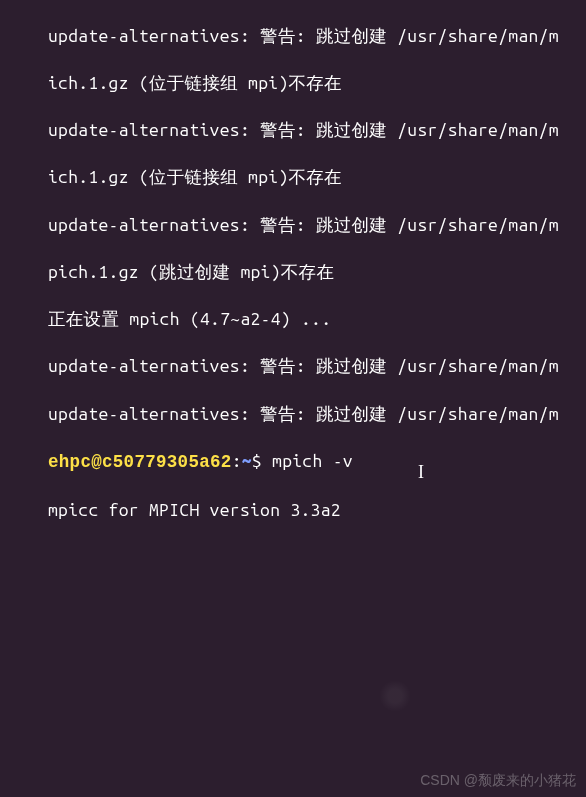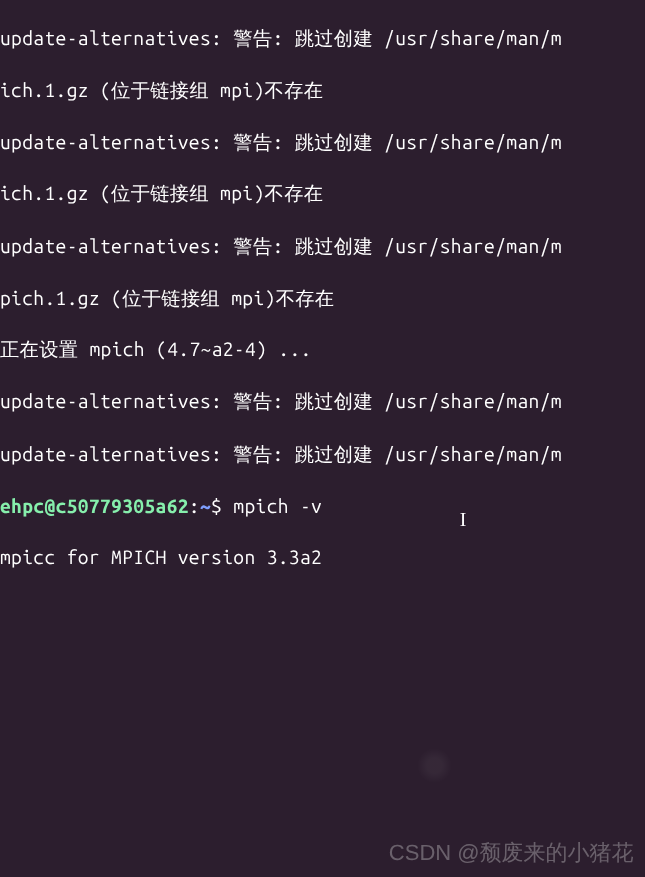--- a/index.html
+++ b/index.html
@@ -19,24 +19,26 @@
       padding: 0;
       letter-spacing: 0.3px;
     }
     .terminal {
       white-space: pre-wrap;
       word-break: break-all;
     }
     .line {
       display: block;
       white-space: pre;
+      margin-left: 48px;
     }
     .prompt-user {
-      color: #86efac;
+      color: #fde047;
       font-weight: bold;
+      font-family: Liberation Mono, monospace;
     }
     .prompt-colon {
       color: #ffffff;
     }
     .prompt-path {
       color: #7f9fff;
       font-weight: bold;
     }
     .prompt-dollar {
       color: #ffffff;
@@ -48,21 +50,21 @@
       color: #ffffff;
       font-family: serif;
       font-size: 18px;
       pointer-events: none;
     }
     .watermark {
       position: absolute;
       right: 10px;
       bottom: 7px;
       color: rgba(220, 220, 220, 0.35);
-      font-size: 20px;
+      font-size: 14px;
       font-family: sans-serif;
       letter-spacing: 0;
     }
     .watermark-logo {
       position: absolute;
       right: 175px;
       bottom: 85px;
       width: 32px;
       height: 32px;
       opacity: 0.15;
@@ -73,21 +75,21 @@
   </style>
 </head>
 <body>
 
 <div class="terminal">
 <span class="line">update-alternatives: 警告: 跳过创建 /usr/share/man/m</span>
 <span class="line">ich.1.gz (位于链接组 mpi)不存在</span>
 <span class="line">update-alternatives: 警告: 跳过创建 /usr/share/man/m</span>
 <span class="line">ich.1.gz (位于链接组 mpi)不存在</span>
 <span class="line">update-alternatives: 警告: 跳过创建 /usr/share/man/m</span>
-<span class="line">pich.1.gz (位于链接组 mpi)不存在</span>
+<span class="line">pich.1.gz (跳过创建 mpi)不存在</span>
 <span class="line">正在设置 mpich (4.7~a2-4) ...</span>
 <span class="line">update-alternatives: 警告: 跳过创建 /usr/share/man/m</span>
 <span class="line">update-alternatives: 警告: 跳过创建 /usr/share/man/m</span>
 <span class="line"><span class="prompt-user">ehpc@c50779305a62</span><span class="prompt-colon">:</span><span class="prompt-path">~</span><span class="prompt-dollar">$ </span><span>mpich -v</span></span>
 <span class="line">mpicc for MPICH version 3.3a2</span>
 
 
 
 
 

